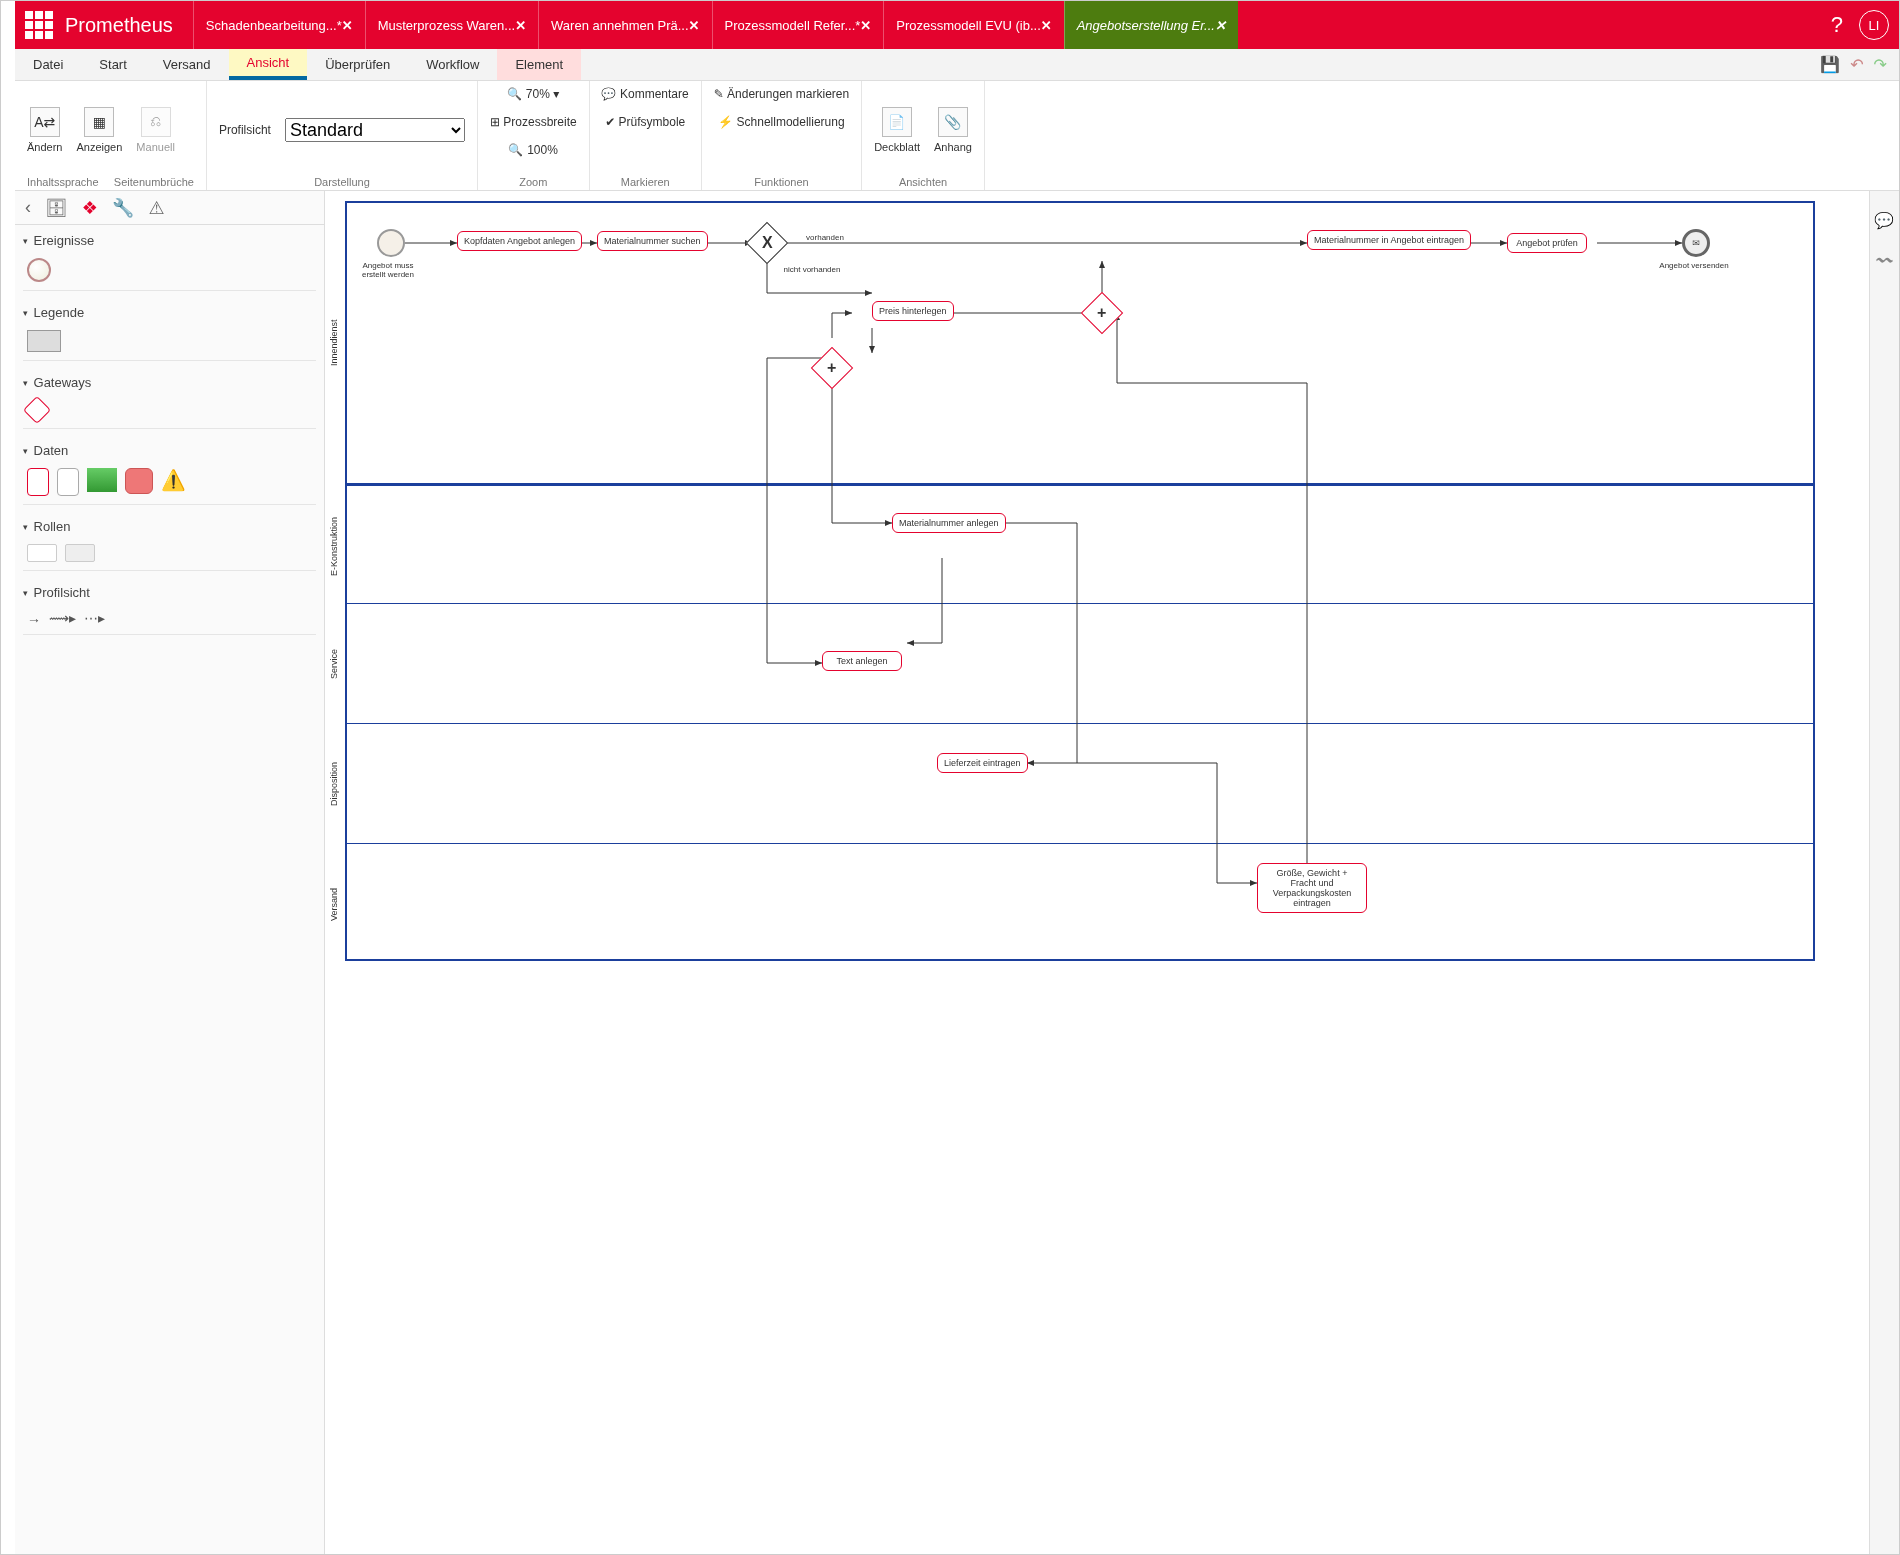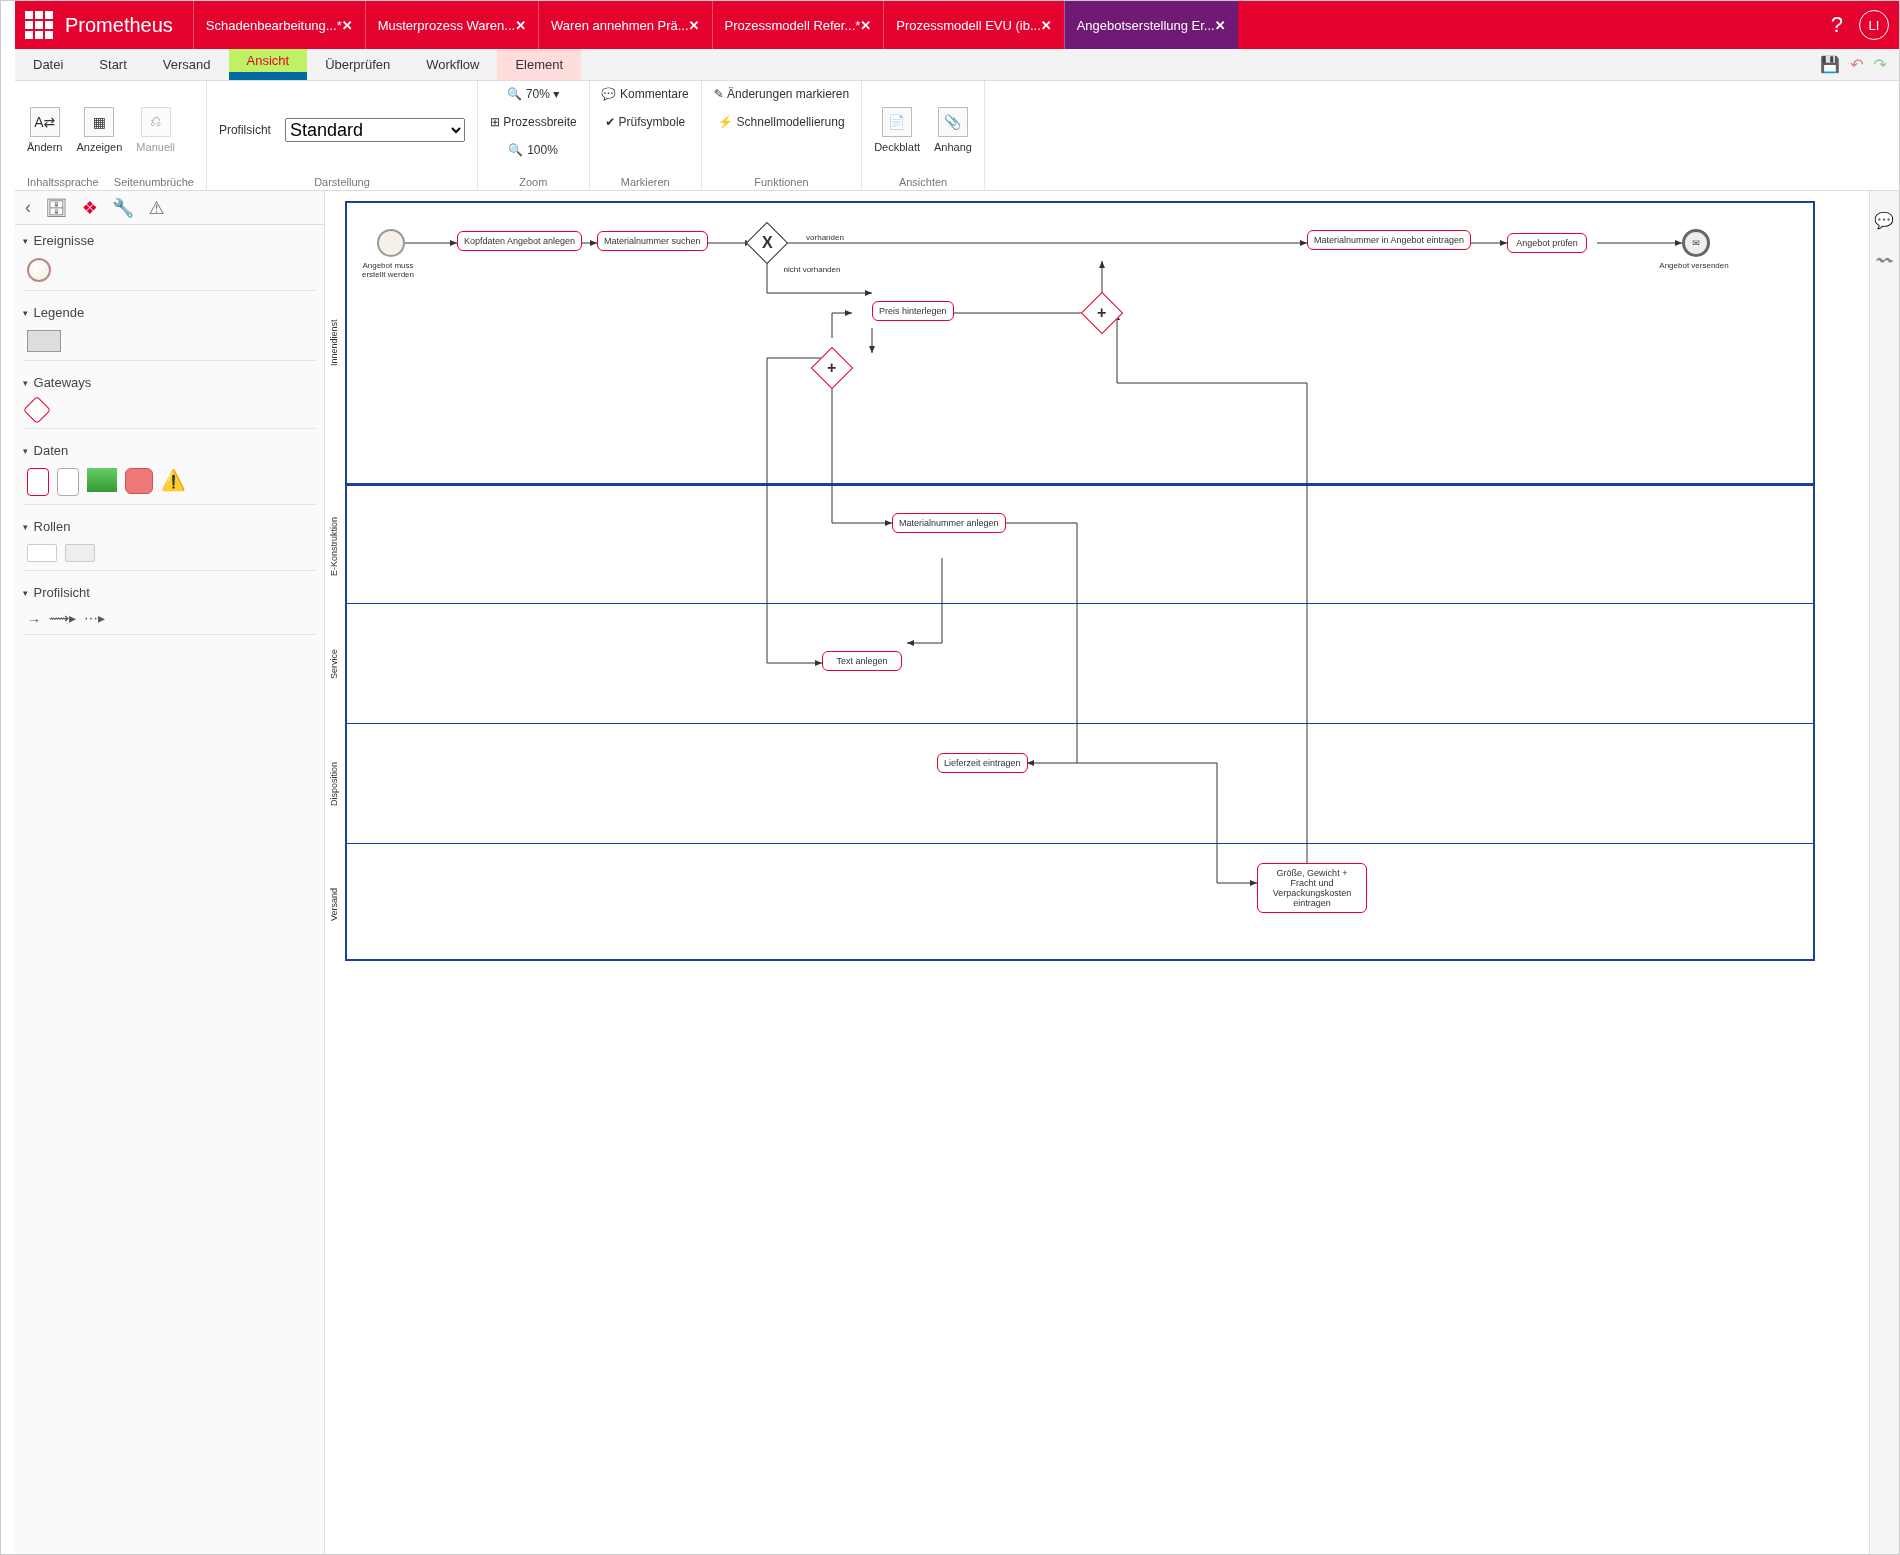--- a/index.html
+++ b/index.html
@@ -6,30 +6,30 @@
   body { font-family: "Segoe UI", Tahoma, sans-serif; background: #fff; font-size: 11px; color: #333; }
   .app { width: 1900px; height: 1555px; display: flex; flex-direction: column; border: 1px solid #ccc; padding-left: 14px; }
 
   
   .titlebar { background: #e4032e; color: #fff; height: 48px; display: flex; align-items: center; padding: 0 10px; }
   .logo-grid { width: 28px; height: 28px; display: grid; grid-template: repeat(3,1fr)/repeat(3,1fr); gap: 2px; margin-right: 12px; }
   .logo-grid span { background: #fff; }
   .app-name { font-size: 20px; font-weight: 400; margin-right: 20px; }
   .tabs { display: flex; height: 100%; }
   .tab { display: flex; align-items: center; padding: 0 12px; font-size: 13px; border-left: 1px solid rgba(255,255,255,0.3); cursor: pointer; }
-  .tab.active { background: #701a75; }
+  .tab.active { background: #4d7c0f; font-style: italic; }
   .tab .close { font-weight: bold; }
   .titlebar-right { margin-left: auto; display: flex; align-items: center; gap: 16px; }
   .help { font-size: 22px; }
   .user-badge { width: 30px; height: 30px; border-radius: 50%; border: 1px solid #fff; display: flex; align-items: center; justify-content: center; font-size: 13px; }
 
   
   .menubar { background: #f3f3f3; height: 32px; display: flex; align-items: stretch; border-bottom: 1px solid #ddd; }
   .menubar .mitem { padding: 0 18px; display: flex; align-items: center; font-size: 13px; cursor: pointer; }
-  .menubar .mitem.active { background: #bef264; color: #e4032e; border-bottom: 8px solid #0369a1; }
+  .menubar .mitem.active { background: #fef9c3; color: #e4032e; border-bottom: 4px solid #0369a1; }
   .menubar .mitem.highlight { background: #fdd; }
   .menubar-right { margin-left: auto; display: flex; align-items: center; gap: 10px; padding-right: 12px; font-size: 16px; }
 
   
   .ribbon { background: #fff; height: 110px; display: flex; border-bottom: 1px solid #ddd; }
   .ribbon-group { border-right: 1px solid #e5e5e5; padding: 6px 12px 2px 12px; display: flex; flex-direction: column; }
   .ribbon-group .row { display: flex; gap: 14px; flex: 1; align-items: center; }
   .ribbon-group .label { text-align: center; font-size: 11px; color: #777; padding-top: 4px; }
   .ribbon-btn { display: flex; flex-direction: column; align-items: center; gap: 4px; font-size: 11px; cursor: pointer; }
   .ribbon-btn .ico { width: 30px; height: 30px; border: 1px solid #bbb; background: #fafafa; display: flex; align-items: center; justify-content: center; font-size: 14px; }

